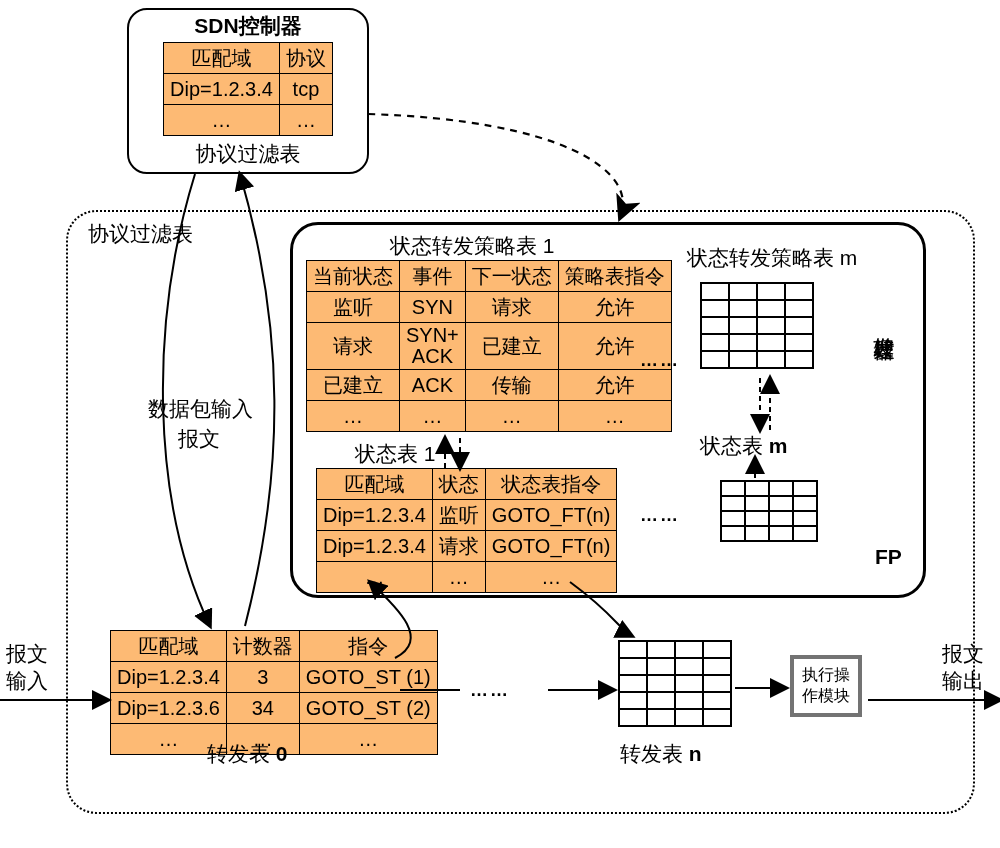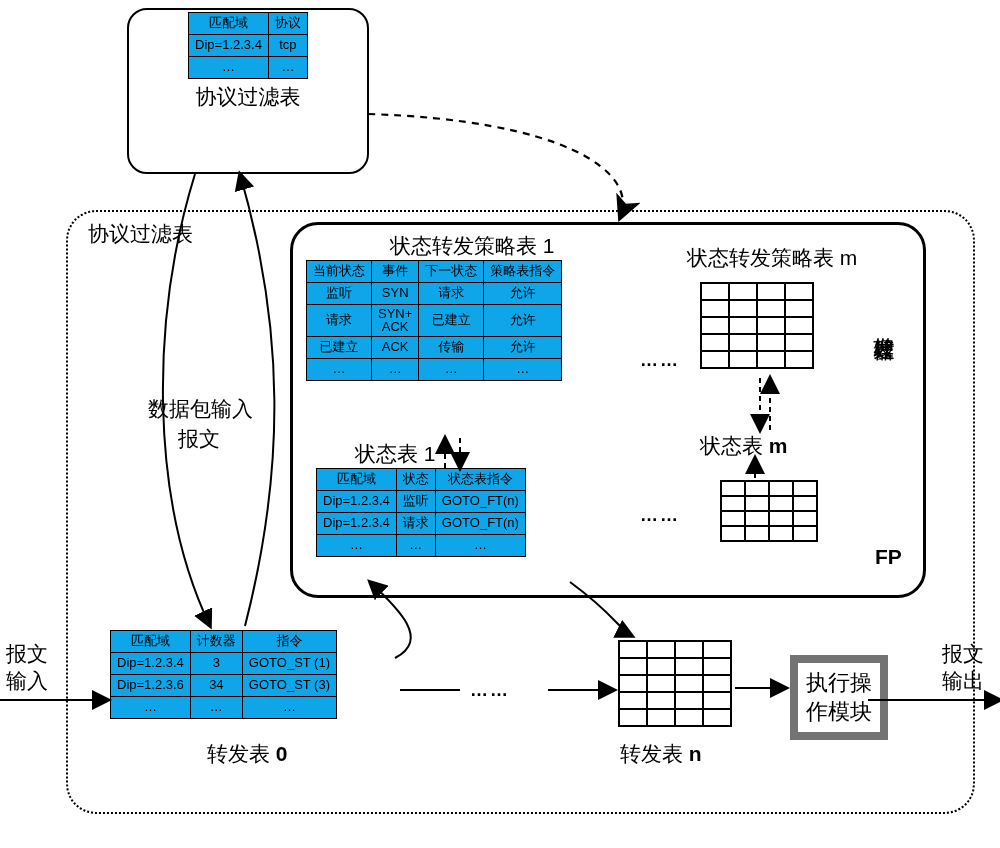--- a/index.html
+++ b/index.html
@@ -22,22 +22,22 @@
     border-radius: 28px;
     background: #fff;
   }
   .dot-box {
     border: 2.5px dotted #000;
     border-radius: 30px;
   }
   .center { text-align: center; }
   table.data {
     border-collapse: collapse;
-    font-size: 13px;
-    background: #0ea5e9;
+    font-size: 20px;
+    background: #fdba74;
   }
   table.data td, table.data th {
     border: 1.5px solid #000;
     padding: 2px 6px;
     text-align: center;
     font-weight: normal;
     line-height: 1.3;
     white-space: nowrap;
   }
   .lbl { font-size: 21px; }
@@ -53,31 +53,32 @@
   .mini-grid.sm td { width: 22px; height: 13px; }
   svg.arrows { position: absolute; left: 0; top: 0; pointer-events: none; }
   .vert-lbl {
     writing-mode: vertical-rl;
     text-orientation: upright;
     font-size: 21px;
     letter-spacing: 1px;
     text-align: center;
   }
   .exec-box {
-    border: 8px solid #737373;
+    border: 4px solid #737373;
     padding: 6px 8px;
-    font-size: 22px;
+    font-size: 16px;
     text-align: center;
     line-height: 1.3;
   }
 </style>
 </head>
 <body>
 
 <div class="abs round-box" style="left:127px; top:8px; width:238px; height:162px;">
+  <div class="center lbl-bold" style="margin-top:2px;">SDN控制器</div>
   <table class="data" style="margin: 2px auto 0 auto;">
     <tbody>
         <tr>
       <td>匹配域</td>
       <td>协议</td>
     </tr>
     <tr>
       <td>Dip=1.2.3.4</td>
       <td>tcp</td>
     </tr>
@@ -248,21 +249,21 @@
     <td>指令</td>
   </tr>
   <tr>
     <td>Dip=1.2.3.4</td>
     <td>3</td>
     <td>GOTO_ST (1)</td>
   </tr>
   <tr>
     <td>Dip=1.2.3.6</td>
     <td>34</td>
-    <td>GOTO_ST (3)</td>
+    <td>GOTO_ST (2)</td>
   </tr>
   <tr>
     <td>…</td>
     <td>…</td>
     <td>…</td>
   </tr>
 </tbody>
   </table>
 <div class="abs lbl" style="left:207px; top:740px;">转发表 <b>0</b></div>
 

